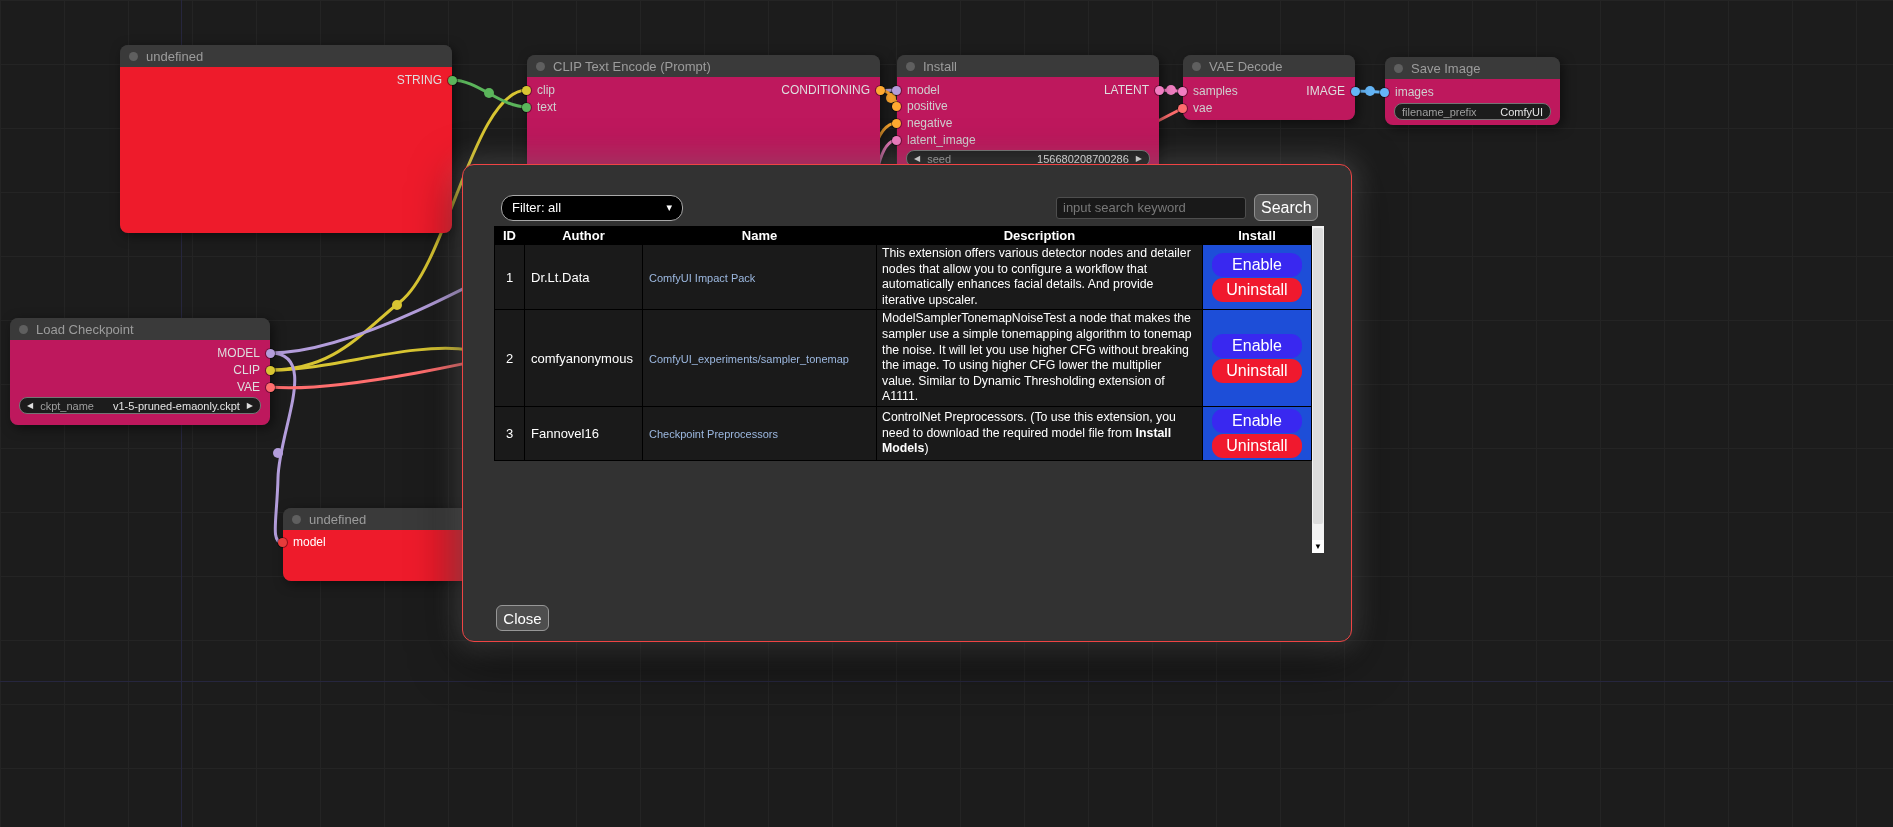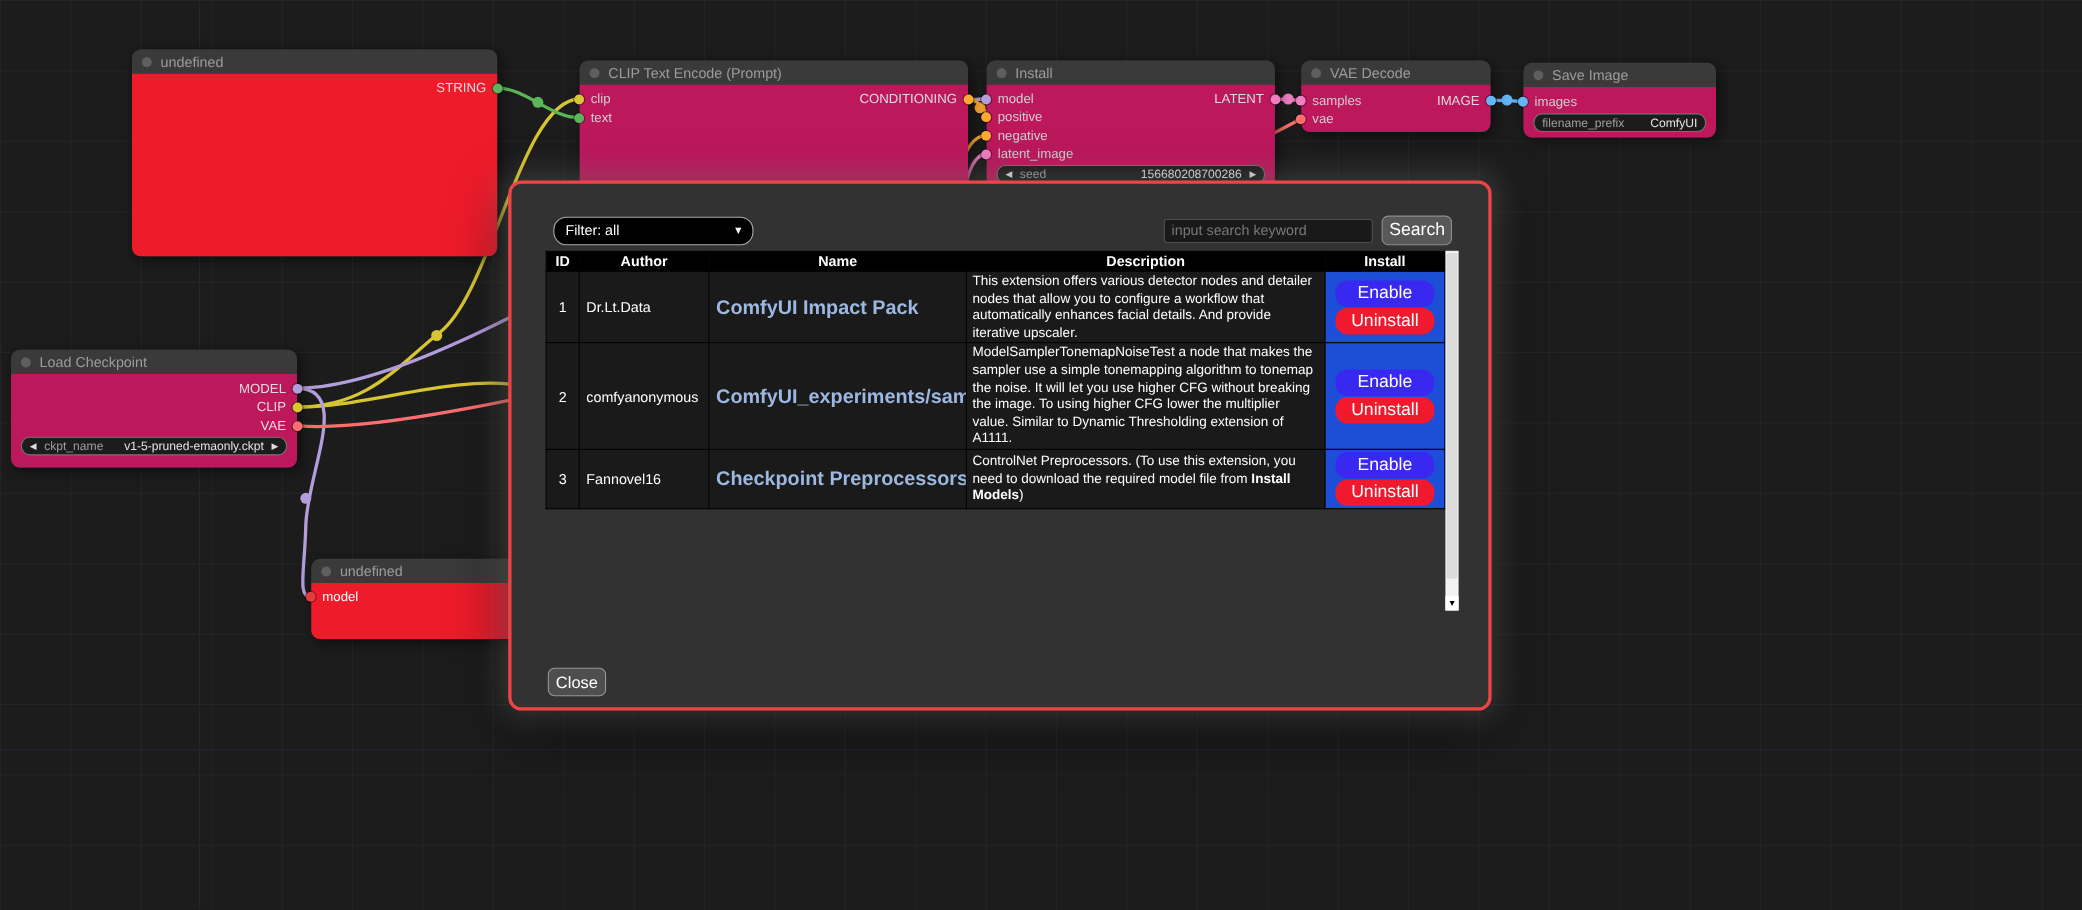--- a/index.html
+++ b/index.html
@@ -36,41 +36,41 @@
   .port.out .plabel{color:#dedede;}
   .widget{position:absolute;left:9px;right:9px;height:15px;background:#1c1c1c;
         border:1px solid #747474;border-radius:8px;display:flex;align-items:center;
         gap:7px;padding:0 7px;font-size:11px;}
   .warrow{font-size:8px;color:#ddd;line-height:1;flex:none;}
   .wlabel{color:#9f9f9f;white-space:nowrap;}
   .wvalue{margin-left:auto;color:#e4e4e4;white-space:nowrap;}
 
   
   .modal{position:absolute;left:462px;top:164px;width:888px;height:476px;z-index:10;
-        background:#323232;border:3px solid #ef4444;border-radius:12px;
+        background:#323232;border:1px solid #ef4444;border-radius:12px;
         box-shadow:0 0 28px 6px rgba(255,255,255,.16), 0 14px 50px rgba(0,0,0,.65);}
   .modal-toolbar{position:absolute;left:38px;right:33px;top:29px;display:flex;align-items:center;}
   .filter-select{width:160px;height:24px;background:#000;border:1px solid #a9a9a9;border-radius:12px;
         display:flex;align-items:center;padding:0 10px;color:#fff;font-size:13px;cursor:pointer;}
   .filter-caret{margin-left:auto;font-size:11px;color:#fff;}
   .tb-spacer{flex:1;}
   .search-input{width:176px;height:20px;background:#191919;border:1px solid #4e4e4e;border-radius:3px;
         color:#d946ef;font-size:13px;padding:0 6px;margin-right:8px;font-family:inherit;outline:none;}
   .search-input::placeholder{color:#787878;}
   .search-btn{width:64px;height:27px;background:#585858;border:1px solid #8e8e8e;border-radius:6px;
         color:#fff;font-size:16px;font-family:inherit;cursor:pointer;}
 
   .table-wrap{position:absolute;left:31px;top:61px;width:829px;height:327px;display:flex;align-items:flex-start;}
   table{border-collapse:collapse;table-layout:fixed;width:817px;}
   th{background:#000;color:#fff;font-size:13px;font-weight:bold;border:1px solid #000;padding:1px 0;}
   td{border:1px solid #000;background:#1a1a1a;color:#fff;vertical-align:middle;}
   .cell-id{text-align:center;font-size:13px;}
   .cell-author{font-size:13px;padding:2px 6px;}
   .cell-name{padding:2px 6px;overflow:hidden;}
-  .ext-link{font-size:18px;font-weight:bold;text-decoration:none;white-space:nowrap;}
+  .ext-link{font-size:11px;font-weight:normal;text-decoration:none;white-space:nowrap;}
   .cell-desc{font-size:12.3px;line-height:15.6px;padding:1px 5px;}
   .cell-install{background:#1d4ed8;text-align:center;padding:1px;}
   .btn-install{display:block;width:90px;height:24px;margin:1px auto;border:none;border-radius:11px;
         color:#fff;font-size:16px;font-family:inherit;cursor:pointer;line-height:1;}
 
   .scrollbar{width:12px;height:327px;background:#f2f2f2;position:relative;flex:none;}
   .sb-thumb{position:absolute;left:1px;right:1px;top:2px;height:296px;background:#dcdcdc;border-radius:2px;}
   .sb-arrow{position:absolute;left:0;right:0;bottom:0;height:13px;background:#fff;color:#000;
         font-size:8px;display:flex;align-items:center;justify-content:center;cursor:pointer;}
 

